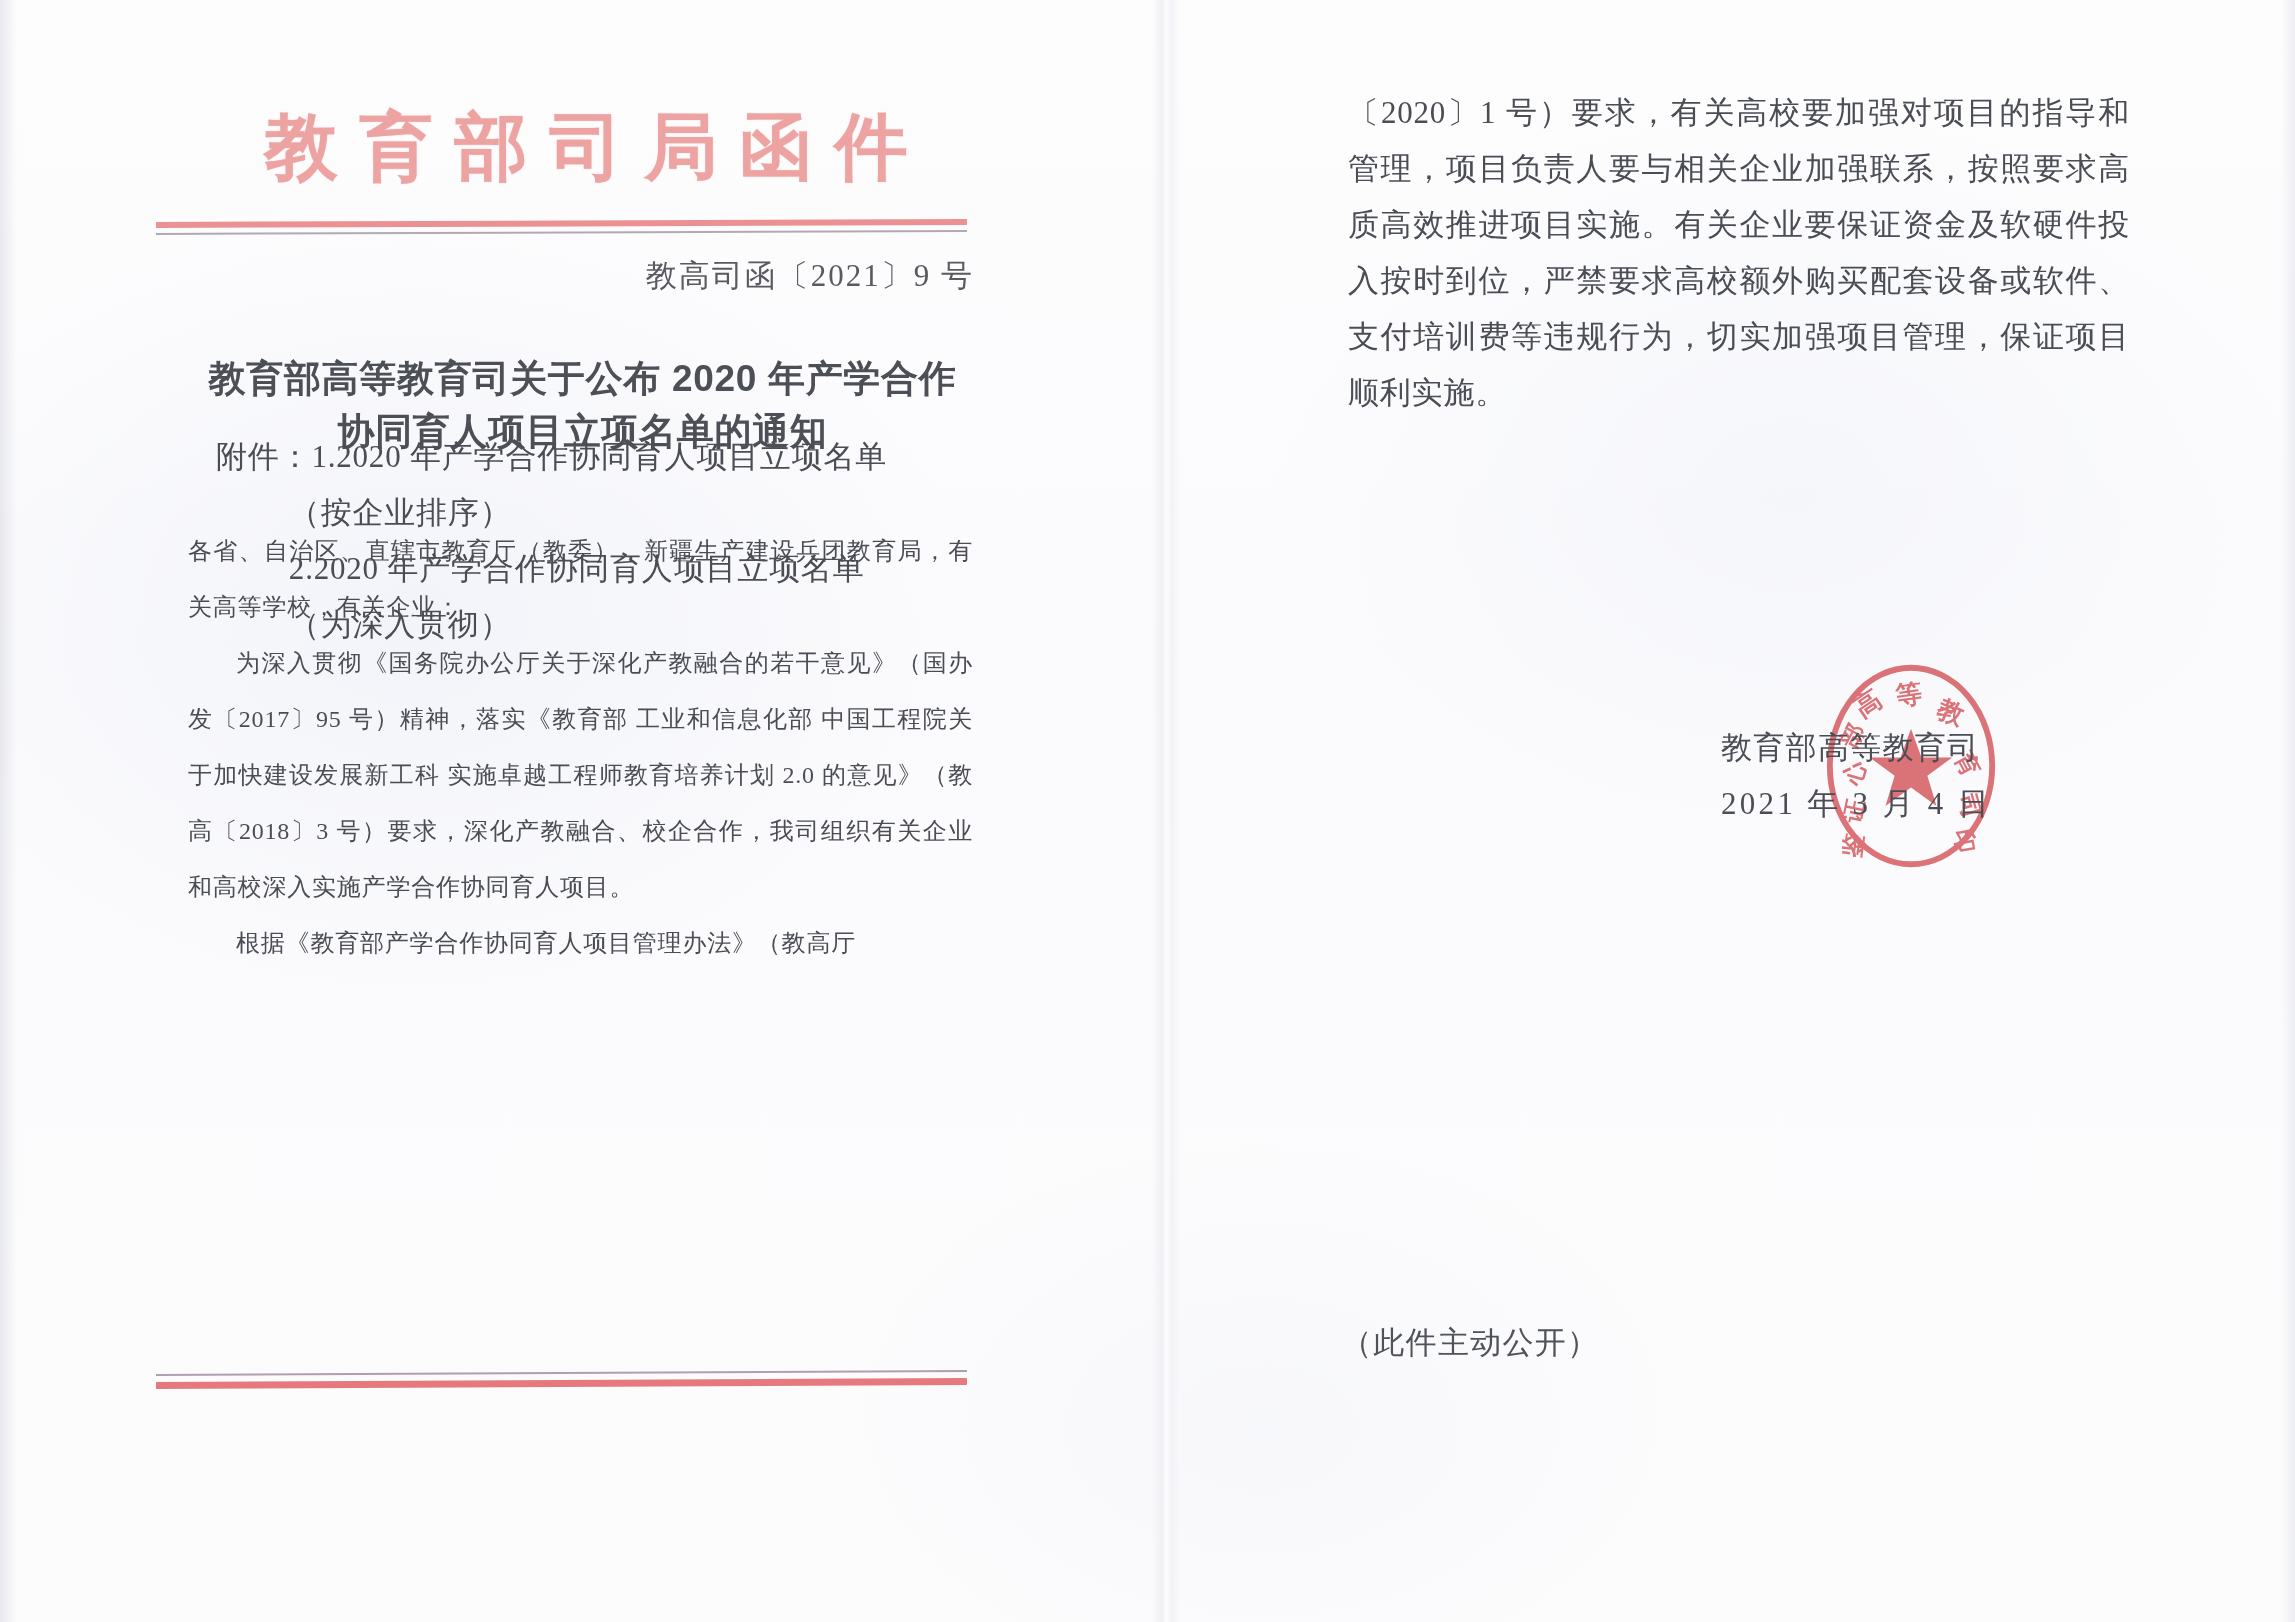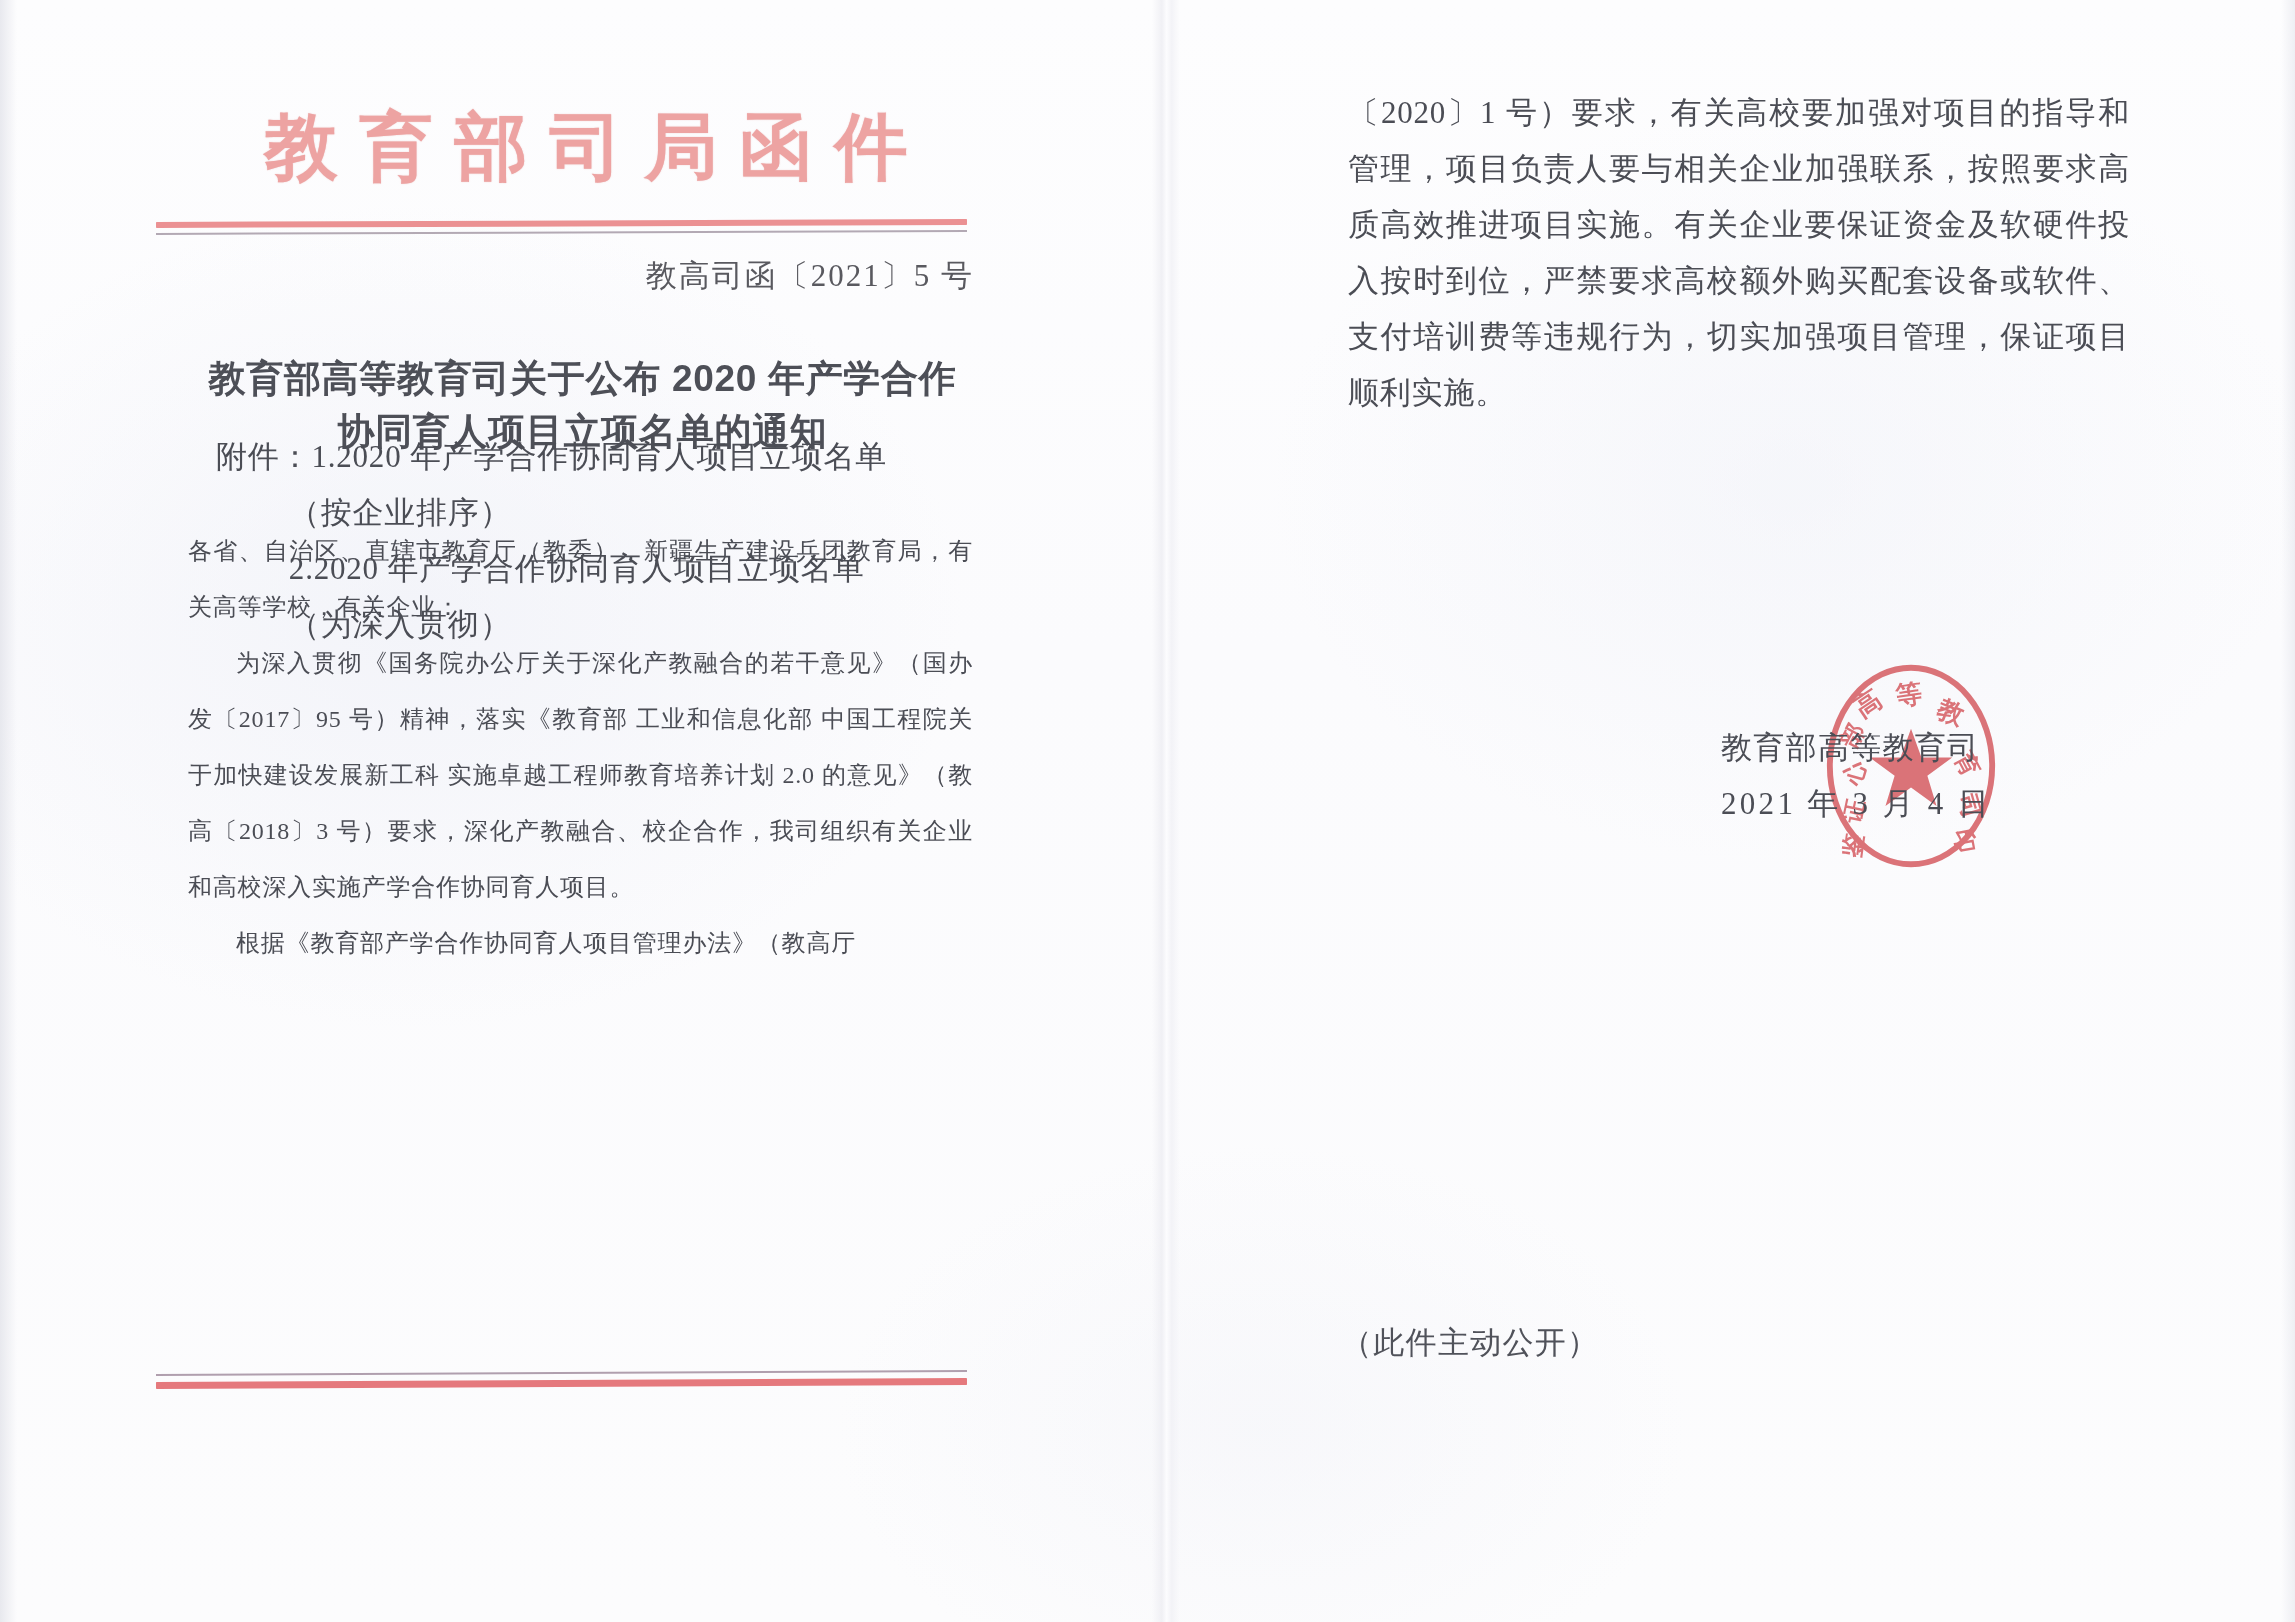--- a/index.html
+++ b/index.html
@@ -258,21 +258,21 @@
 
   <div class="page-left">
 
     <div class="letterhead">教育部司局函件</div>
 
     <div class="rule-top">
       <div class="thick"></div>
       <div class="thin"></div>
     </div>
 
-    <div class="doc-number">教高司函〔2021〕5 号</div>
+    <div class="doc-number">教高司函〔2021〕9 号</div>
 
     <div class="doc-title">
       <span class="t-line">教育部高等教育司关于公布 2020 年产学合作</span>
       <span class="t-line">协同育人项目立项名单的通知</span>
     </div>
 
     <div class="body-left">
       <p>各省、自治区、直辖市教育厅（教委），新疆生产建设兵团教育局，有关高等学校，有关企业：</p>
       <p class="ind">为深入贯彻《国务院办公厅关于深化产教融合的若干意见》（国办发〔2017〕95 号）精神，落实《教育部 工业和信息化部 中国工程院关于加快建设发展新工科 实施卓越工程师教育培养计划 2.0 的意见》（教高〔2018〕3 号）要求，深化产教融合、校企合作，我司组织有关企业和高校深入实施产学合作协同育人项目。</p>
       <p class="ind">根据《教育部产学合作协同育人项目管理办法》（教高厅</p>

